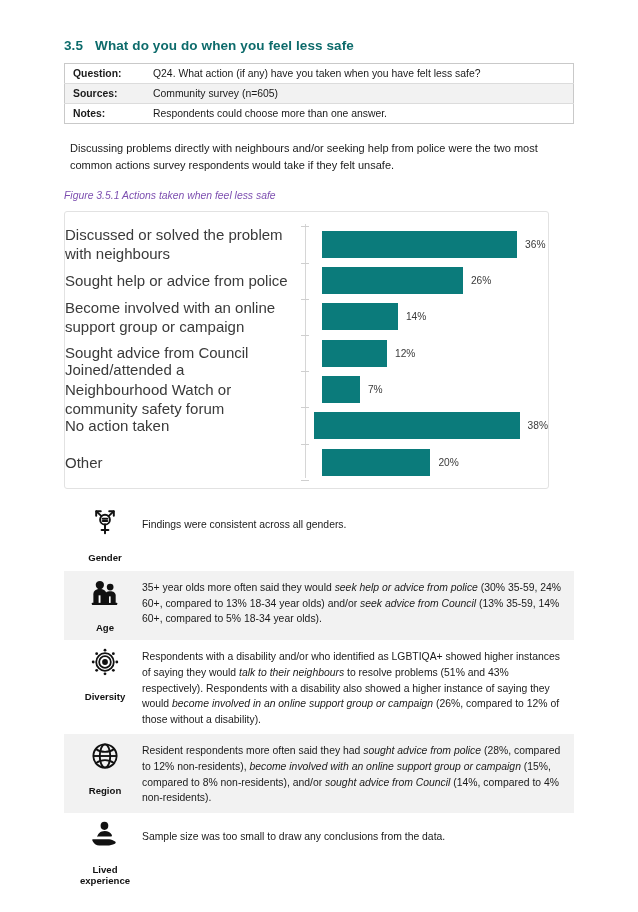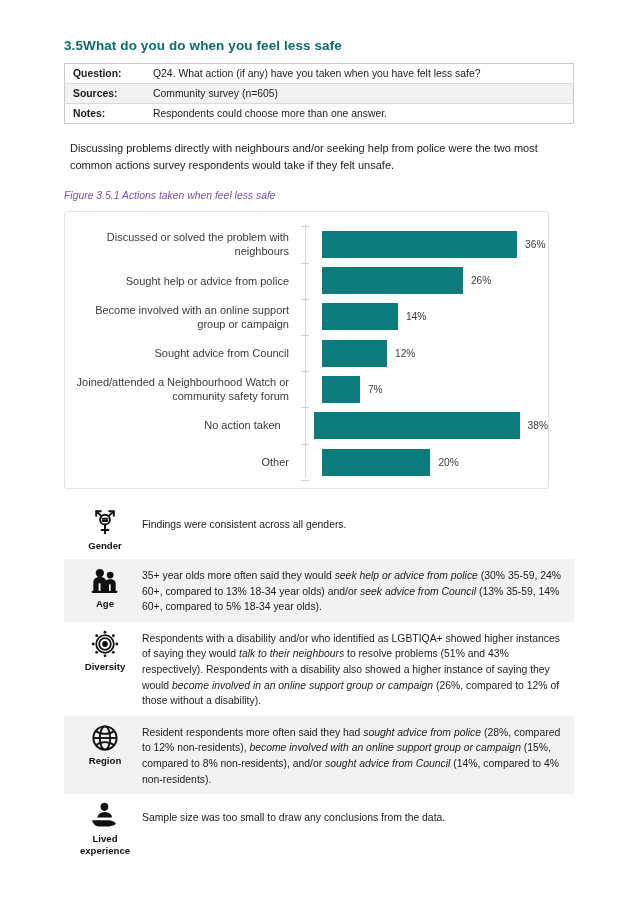--- a/index.html
+++ b/index.html
@@ -5,21 +5,21 @@
   html,body{margin:0;padding:0;}
   body{
     width:638px;height:912px;background:#ffffff;
     font-family:"Liberation Sans", sans-serif;
     color:#1a1a1a;-webkit-font-smoothing:antialiased;
   }
   .page{position:relative;width:638px;height:912px;box-sizing:border-box;padding:0 64px;}
 
   
   .section-head{
-    display:flex;align-items:baseline;
+    display:flex;align-items:baseline;gap:12px;
     padding-top:38px;margin:0 0 10px 0;
     font-size:13.5px;font-weight:bold;color:#0d6b6b;letter-spacing:.1px;
   }
   .section-num{font-weight:bold;}
 
   
   .meta-table{width:510px;border-collapse:collapse;border:1px solid #c9c9c9;}
   .meta-table tr{height:20px;margin-left:16px;}
   .meta-table tr.shaded{background:#f2f2f2;}
   .meta-table td{
@@ -44,21 +44,21 @@
     border:1px solid #e2e2e2;border-radius:3px;background:#fff;box-sizing:border-box;
   }
   .chart-inner{position:relative;width:100%;height:100%;}
   .axis-line{
     position:absolute;left:240px;top:12px;width:1px;height:254px;background:#d6d6d6;
   }
   .bar-row{
     position:absolute;left:0;width:100%;height:36px;display:flex;align-items:center;
   }
   .cat-label{
-    width:232px;text-align:right;font-size:11px;line-height:1.28;color:#3a3a3a;
+    width:232px;text-align:left;font-size:15px;line-height:1.28;color:#3a3a3a;
     padding-right:8px;box-sizing:border-box;
   }
   .tick{
     position:absolute;left:236px;width:8px;height:1px;background:#cfcfcf;
   }
   .bar-wrap{position:relative;display:flex;align-items:center;margin-left:25px;}
   .bar{
     height:27px;background:#0b7b7b;
   }
   .bar-val{
@@ -71,21 +71,21 @@
     display:flex;align-items:flex-start;
     padding:7px 0 7px 0;box-sizing:border-box;
   }
   .demo-row.shaded{background:#f2f2f2;}
   .demo-icon-col{
     width:78px;min-width:78px;display:flex;flex-direction:column;align-items:center;
     padding-left:4px;box-sizing:border-box;
   }
   .demo-icon{width:30px;height:30px;display:block;}
   .demo-icon-label{
-    font-size:9.6px;font-weight:bold;color:#111;margin-top:2px;text-align:center;line-height:1.2;
+    font-size:9.6px;font-weight:bold;color:#111;margin-top:14px;text-align:center;line-height:1.2;
   }
   .demo-text{
     flex:1;font-size:10.4px;line-height:1.5;color:#1a1a1a;padding-right:6px;
     padding-top:9px;
   }
   .demo-row.tall .demo-text{padding-top:2px;}
   .demo-text i{font-style:italic;}
 
   
   .footer{

